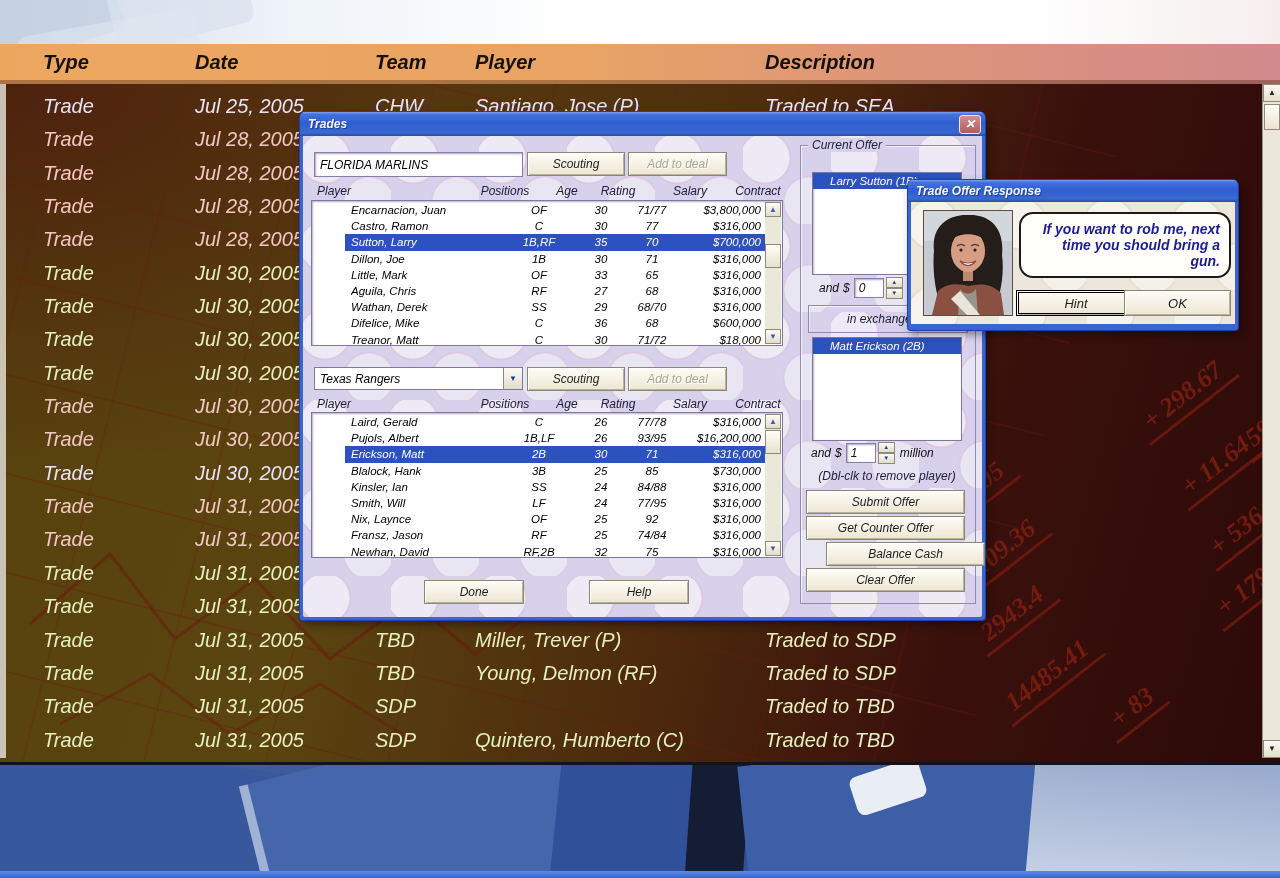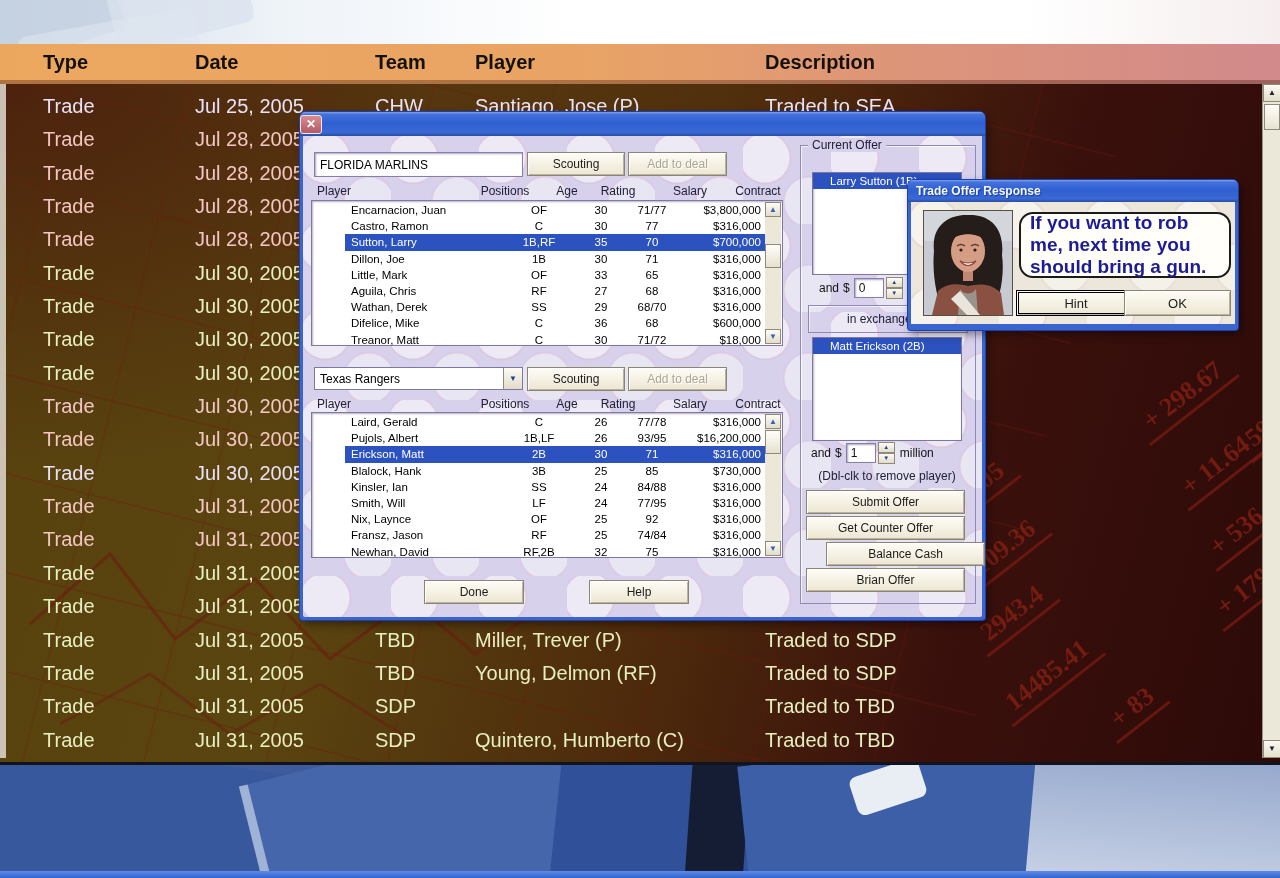--- a/index.html
+++ b/index.html
@@ -1,17 +1,17 @@
 <!DOCTYPE html>
 <html><head>
 <meta charset="utf-8">
 <style>
   html,body{margin:0;padding:0;}
   body{width:1280px;height:878px;overflow:hidden;font-family:"Liberation Sans",sans-serif;background:#000;}
-  .page{position:relative;width:1280px;height:878px;overflow:hidden;}
+  .page{position:relative;width:1280px;height:878px;overflow:hidden;font-style:italic;}
 
   
   .bg-top{position:absolute;left:0;top:0;width:1280px;height:44px;
     background:linear-gradient(90deg,#cfd9e6 0%,#eef3f8 22%,#ffffff 45%,#ffffff 80%,#f6eeee 100%);overflow:hidden;}
   .seatlite{position:absolute;background:#c2cfe0;border-radius:10px;opacity:.75;}
   .seatlite.s1{left:-30px;top:-18px;width:150px;height:70px;transform:rotate(-18deg);}
   .seatlite.s2{left:110px;top:-28px;width:140px;height:66px;transform:rotate(-14deg);background:#d9e2ee;}
   .seatlite.s3{left:20px;top:22px;width:180px;height:60px;transform:rotate(-10deg);background:#dde6f0;opacity:.6;}
 
   .table-header{position:absolute;left:0;top:44px;width:1280px;height:40px;
@@ -131,22 +131,22 @@
 
   
   .resp-body{position:relative;margin:0 3px 3px 3px;
     background-color:#ece7da;
     background-image:
       radial-gradient(circle at 22px 22px, rgba(255,255,255,.5) 24px, rgba(231,180,199,.25) 25px, rgba(231,180,199,.25) 26px, transparent 27px),
       radial-gradient(circle at 66px 66px, rgba(255,255,255,.4) 24px, rgba(231,180,199,.2) 25px, rgba(231,180,199,.2) 26px, transparent 27px);
     background-size:88px 88px;}
   .portrait{position:absolute;border:1px solid #55504a;background:#c9ccd1;overflow:hidden;}
   .bubble{position:absolute;background:#fffef8;border:2px solid #1a1a1a;border-radius:14px;
-    display:flex;align-items:center;justify-content:center;text-align:left;
-    font-size:19px;font-weight:bold;color:#1c1c96;padding:4px 9px;box-sizing:border-box;}
+    display:flex;align-items:center;justify-content:center;text-align:right;
+    font-size:14px;font-weight:bold;color:#1c1c96;padding:4px 9px;box-sizing:border-box;}
   .resp-btn{font-size:13px;}
   .resp-btn.default{outline:1px solid #000;outline-offset:-3px;border:1px solid #000;}
 </style>
 </head>
 <body>
 
 <div class="page">
 
   <div class="bg-top">
     <div class="seatlite s1"></div>
@@ -338,20 +338,21 @@
     <div class="seat c"></div>
     <div class="seat d"></div>
     <div class="seat e"></div>
     <div class="seat f"></div>
     <div class="seat g"></div>
     <div class="bottom-strip"></div>
   </div>
 
   <div class="xp-window" style="left:300px;top:112px;width:685px;height:508px;">
     <div class="xp-title">
+      <span class="cap">Trades</span>
       <div class="xp-close">✕</div>
     </div>
     <div class="xp-body" style="height:481px;">
 
       <div class="textbox sunken" style="left:11px;top:16px;width:209px;height:25px;">FLORIDA MARLINS</div>
       <div class="btn" style="left:224px;top:16px;width:98px;height:24px;">Scouting</div>
       <div class="btn disabled" style="left:325px;top:16px;width:99px;height:24px;">Add to deal</div>
 
       <div class="list-head pgrid hdr-grid" style="left:8px;top:48px;width:472px;">
         <span class="lh0">Player</span>
@@ -578,21 +579,21 @@
           </span>
         <span class="lbl" style="margin-left:5px;">million</span>
       </div>
 
       <div class="note" style="left:497px;top:333px;width:174px;">(Dbl-clk to remove player)</div>
 
       <div id="offer-buttons">
           <div class="btn" style="left: 503px; top: 354px; width: 159px; height: 24px;">Submit Offer</div>
           <div class="btn" style="left: 503px; top: 380px; width: 159px; height: 24px;">Get Counter Offer</div>
           <div class="btn" style="left: 523px; top: 406px; width: 159px; height: 24px;">Balance Cash</div>
-          <div class="btn" style="left: 503px; top: 432px; width: 159px; height: 24px;">Brian Offer</div>
+          <div class="btn" style="left: 503px; top: 432px; width: 159px; height: 24px;">Clear Offer</div>
         </div>
     </div>
   </div>
 
   <div class="xp-window" style="left:908px;top:180px;width:330px;height:150px;">
     <div class="xp-title" style="height:22px;">
       <span class="cap">Trade Offer Response</span>
     </div>
     <div class="resp-body" style="height:122px;">
 

